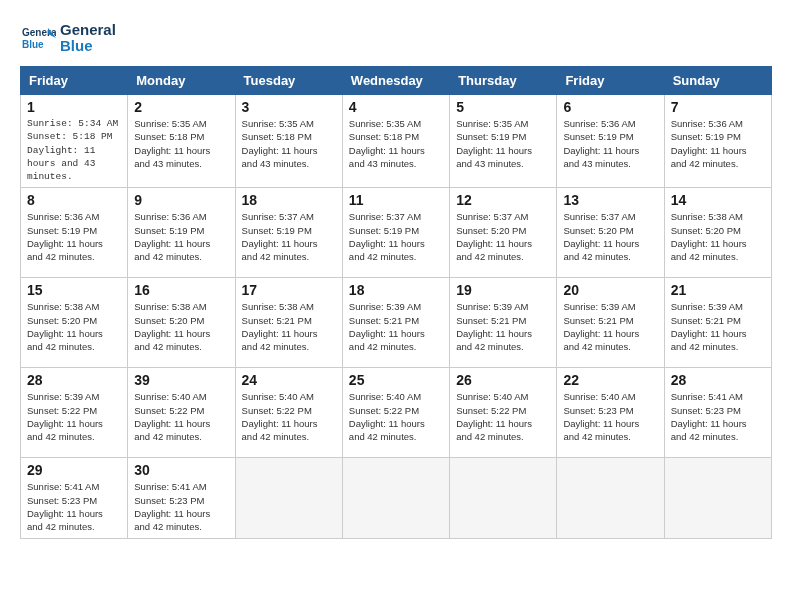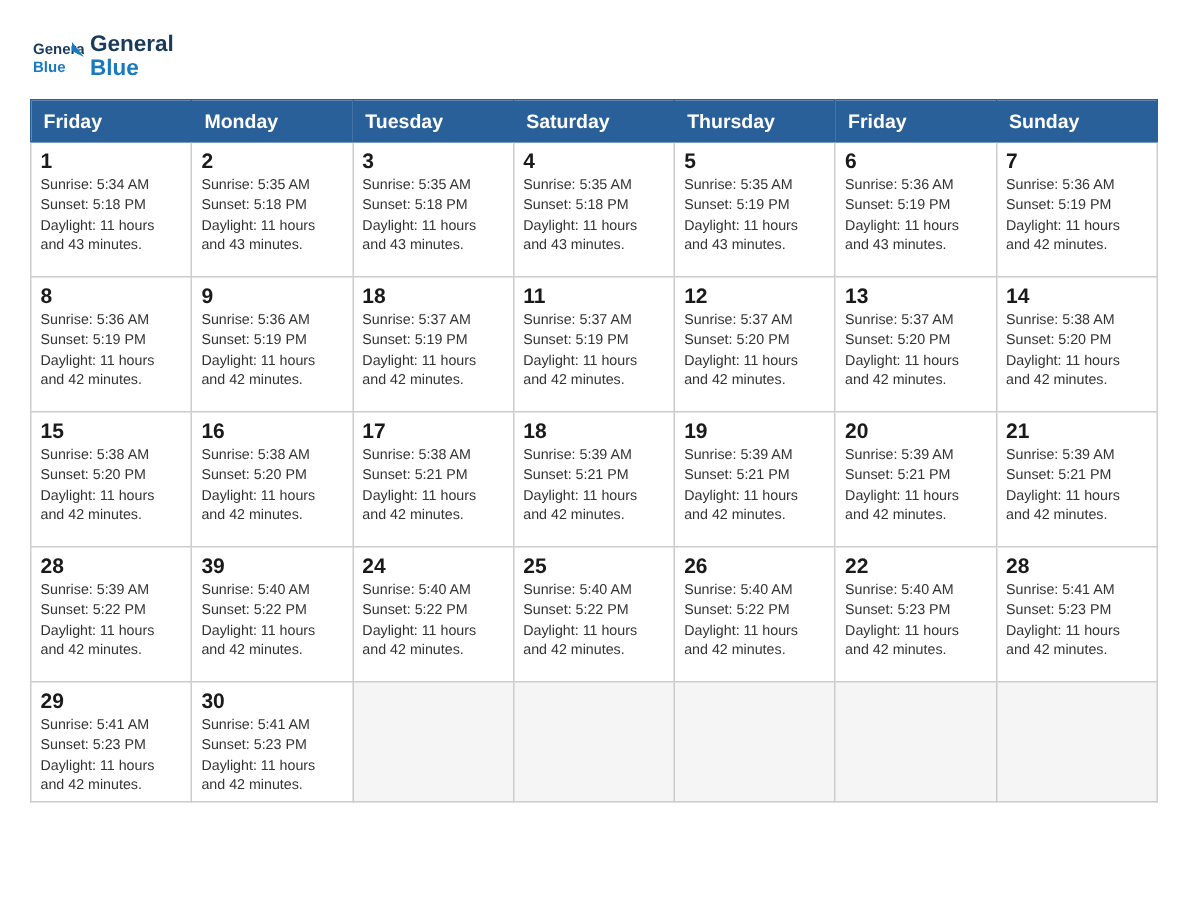--- a/index.html
+++ b/index.html
@@ -100,31 +100,31 @@
     <div class="location-title"></div>
   </div>
 </div>
 
 <table class="calendar-table">
   <thead>
     <tr>
     <th>Friday</th>
         <th>Monday</th>
         <th>Tuesday</th>
-        <th>Saturday</th>
+        <th>Wednesday</th>
         <th>Thursday</th>
         <th>Friday</th>
         <th>Sunday</th>
       </tr>
   </thead>
   <tbody id="calendar-body">
   <tr>
         <td>
           <span class="day-number">1</span>
-          <div class="cell-text" style="white-space: pre-line;">Sunrise: 5:34 AM
+          <div class="cell-text" style="white-space: pre-line; font-family: Liberation Mono, monospace;">Sunrise: 5:34 AM
 Sunset: 5:18 PM
 Daylight: 11 hours and 43 minutes.</div>
         </td>
         <td>
           <span class="day-number">2</span>
           <div class="cell-text" style="white-space: pre-line;">Sunrise: 5:35 AM
 Sunset: 5:18 PM
 Daylight: 11 hours and 43 minutes.</div>
         </td>
         <td>

